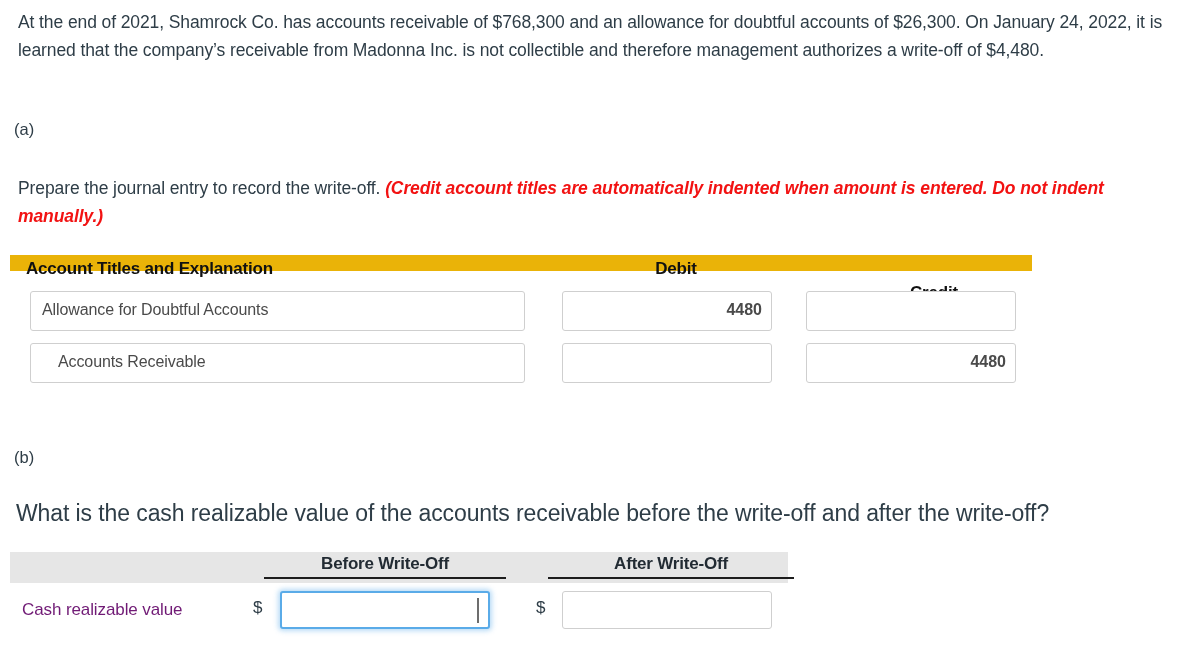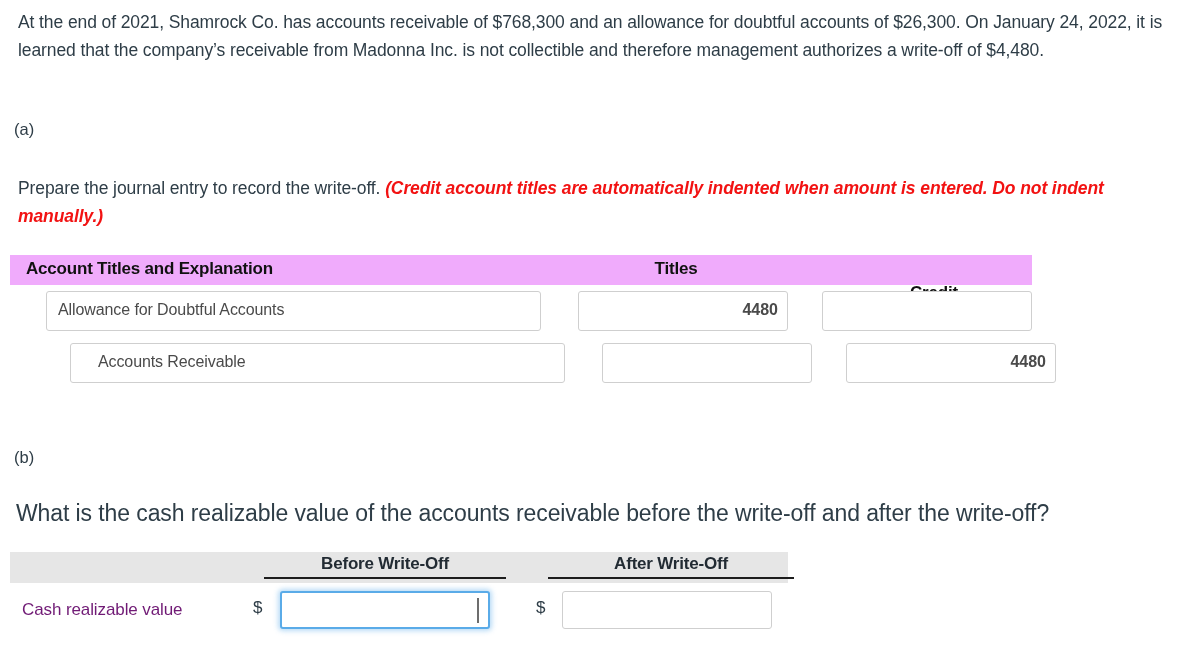--- a/index.html
+++ b/index.html
@@ -66,38 +66,38 @@
     color: #2e3d47;
     letter-spacing: -0.1px;
   }
 
   
   .journal-header {
     position: absolute;
     left: 10px;
     top: 255px;
     width: 1022px;
-    height: 30px;
-    background: #f0abfc;
+    height: 16px;
+    background: #eab308;
   }
   .journal-header .th {
     position: absolute;
     top: 4px;
     font-size: 17px;
     font-weight: bold;
     color: #111111;
     letter-spacing: -0.2px;
   }
   .th-account { left: 16px; }
   .th-debit   { left: 560px; width: 212px; text-align: center; }
   .th-credit  { left: 818px; width: 212px; text-align: center; margin-top: 24px; }
 
-  .jrow { position: absolute; left: 16px; width: 1060px; height: 42px; }
+  .jrow { position: absolute; left: 0; width: 1060px; height: 42px; }
   #jrow-0 { top: 291px; }
-  #jrow-1 { top: 343px; margin-left: 24px; }
+  #jrow-1 { top: 343px; }
 
   .inp {
     position: absolute;
     height: 40px;
     background: #ffffff;
     border: 1px solid #cfcfcf;
     border-radius: 3px;
     font-family: "Liberation Sans", sans-serif;
     font-size: 16px;
     color: #4a4a4a;
@@ -211,21 +211,21 @@
 
   <div class="section-label" id="label-a">(a)</div>
 
   <div class="instruction">
     <span>Prepare the journal entry to record the write-off.</span>
     <span class="redital">(Credit account titles are automatically indented when amount is entered. Do not indent manually.)</span>
   </div>
 
   <div class="journal-header">
     <div class="th th-account">Account Titles and Explanation</div>
-    <div class="th th-debit">Titles</div>
+    <div class="th th-debit">Debit</div>
     <div class="th th-credit">Credit</div>
   </div>
 
   <div class="jrow" id="jrow-0">
     <div class="inp inp-account"></div>
     <div class="acct-text acct-indent-1">Allowance for Doubtful Accounts</div>
     <div class="inp inp-amount inp-debit"></div>
     <div class="amt-text amt-debit">4480</div>
     <div class="inp inp-amount inp-credit"></div>
     <div class="amt-text amt-credit"></div>

